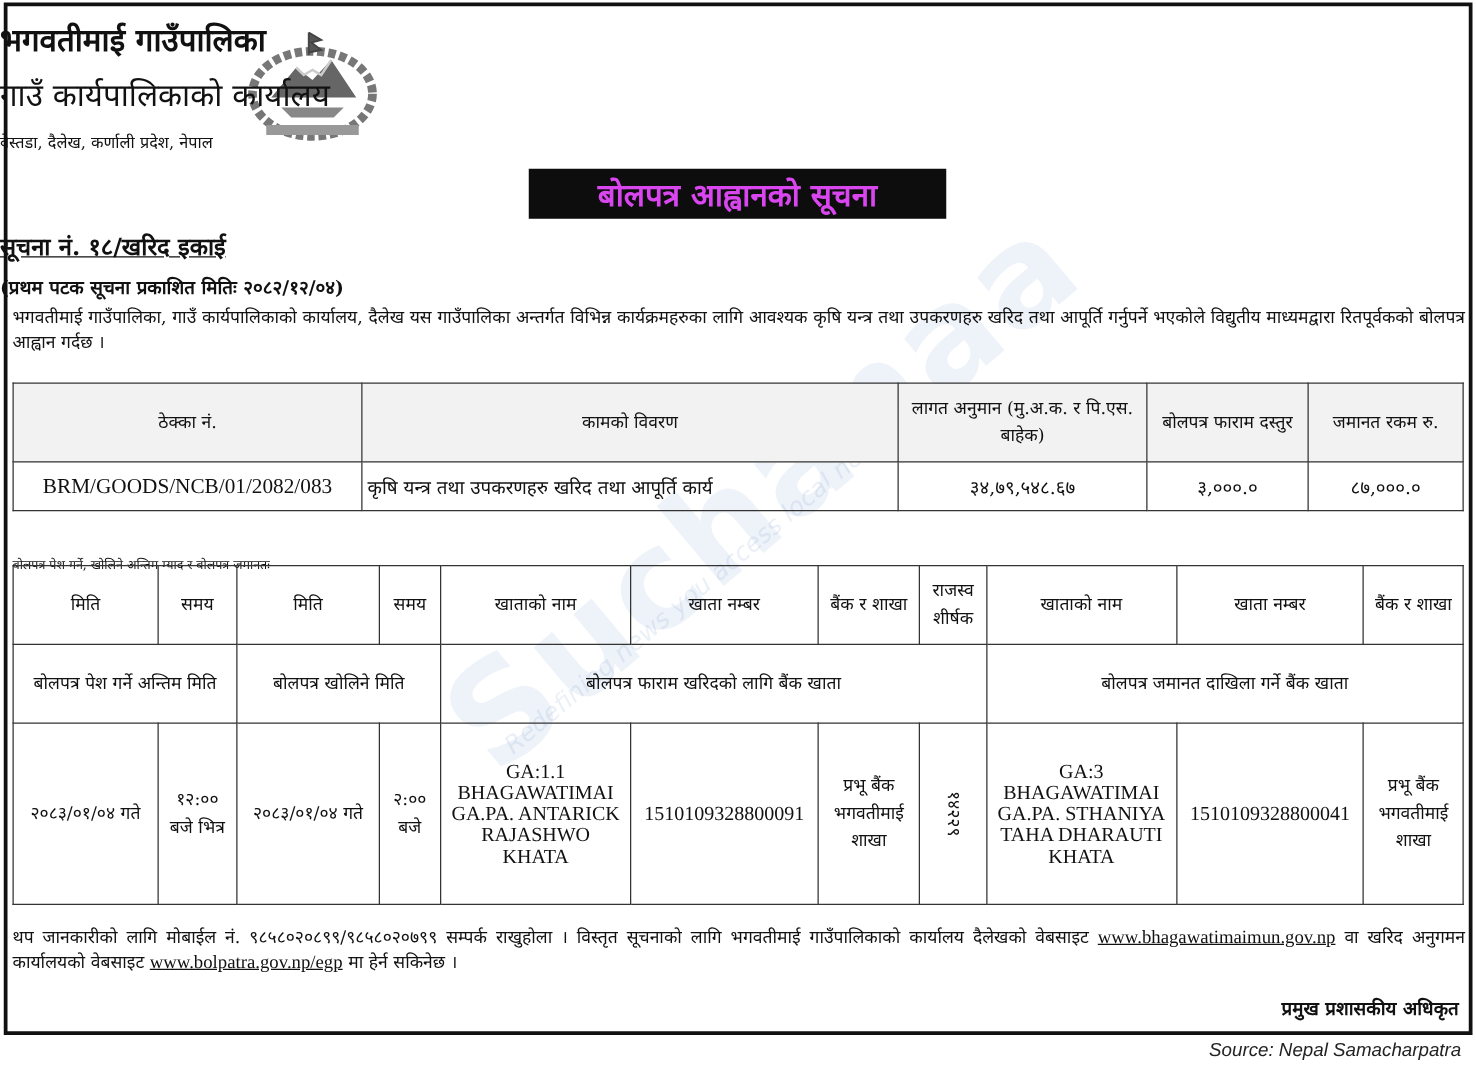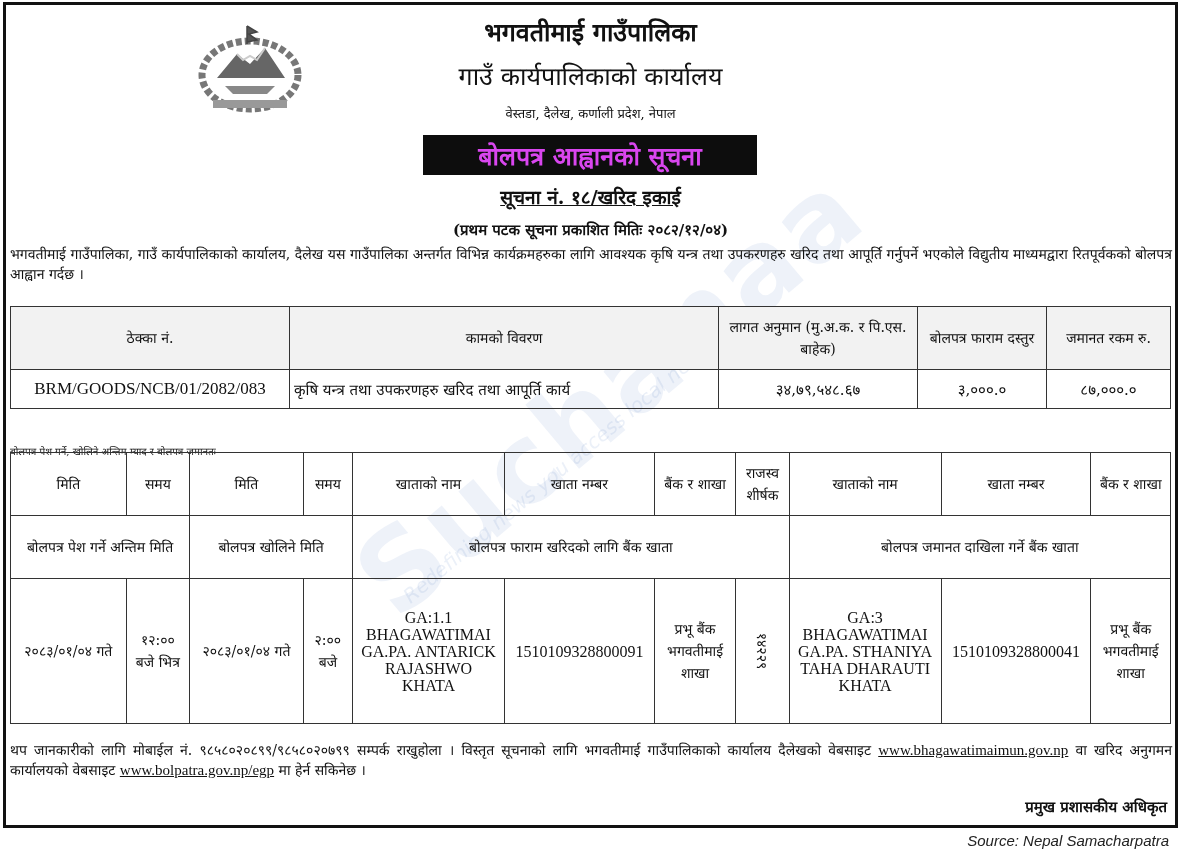--- a/index.html
+++ b/index.html
@@ -7,21 +7,21 @@
          font-family: "DejaVu Serif", "Liberation Serif", serif; color: #111; }
   .frame { position: absolute; left: 3px; top: 2px; width: 1169px; height: 820px;
            border: 3px solid #111; box-sizing: content-box; }
   .watermark { position: absolute; left: 300px; top: 330px; transform: rotate(-40deg);
                font-family: "DejaVu Sans", sans-serif; font-size: 110px; font-weight: bold;
                color: rgba(90,130,200,0.10); pointer-events: none; letter-spacing: 2px; }
   .watermark-sub { position: absolute; left: 360px; top: 460px; transform: rotate(-40deg);
                font-family: "DejaVu Sans", sans-serif; font-size: 20px; font-style: italic;
                color: rgba(90,130,200,0.12); pointer-events: none; }
   .emblem { position: absolute; left: 195px; top: 20px; width: 110px; height: 95px; }
-  .hdr { position: absolute; left: 0; width: 1181px; text-align: center; }
+  .hdr { position: absolute; left: 0; width: 1181px; text-align: left; }
   .h1 { top: 14px; font-size: 25px; font-weight: bold; }
   .h2 { top: 58px; font-size: 25px; font-weight: normal; }
   .h3 { top: 104px; font-size: 13px; }
   .banner { position: absolute; left: 423px; top: 135px; width: 334px; height: 40px;
             background: #0d0d0d; color: #d946ef; font-size: 25px; font-weight: bold;
             display: flex; align-items: center; justify-content: center; }
   .notice-no { top: 184px; font-size: 19px; font-weight: bold; }
   .notice-no span { text-decoration: underline; }
   .pubdate { top: 219px; font-size: 15px; font-weight: bold; }
   .para { position: absolute; left: 10px; width: 1162px; font-size: 14px; line-height: 20px;

